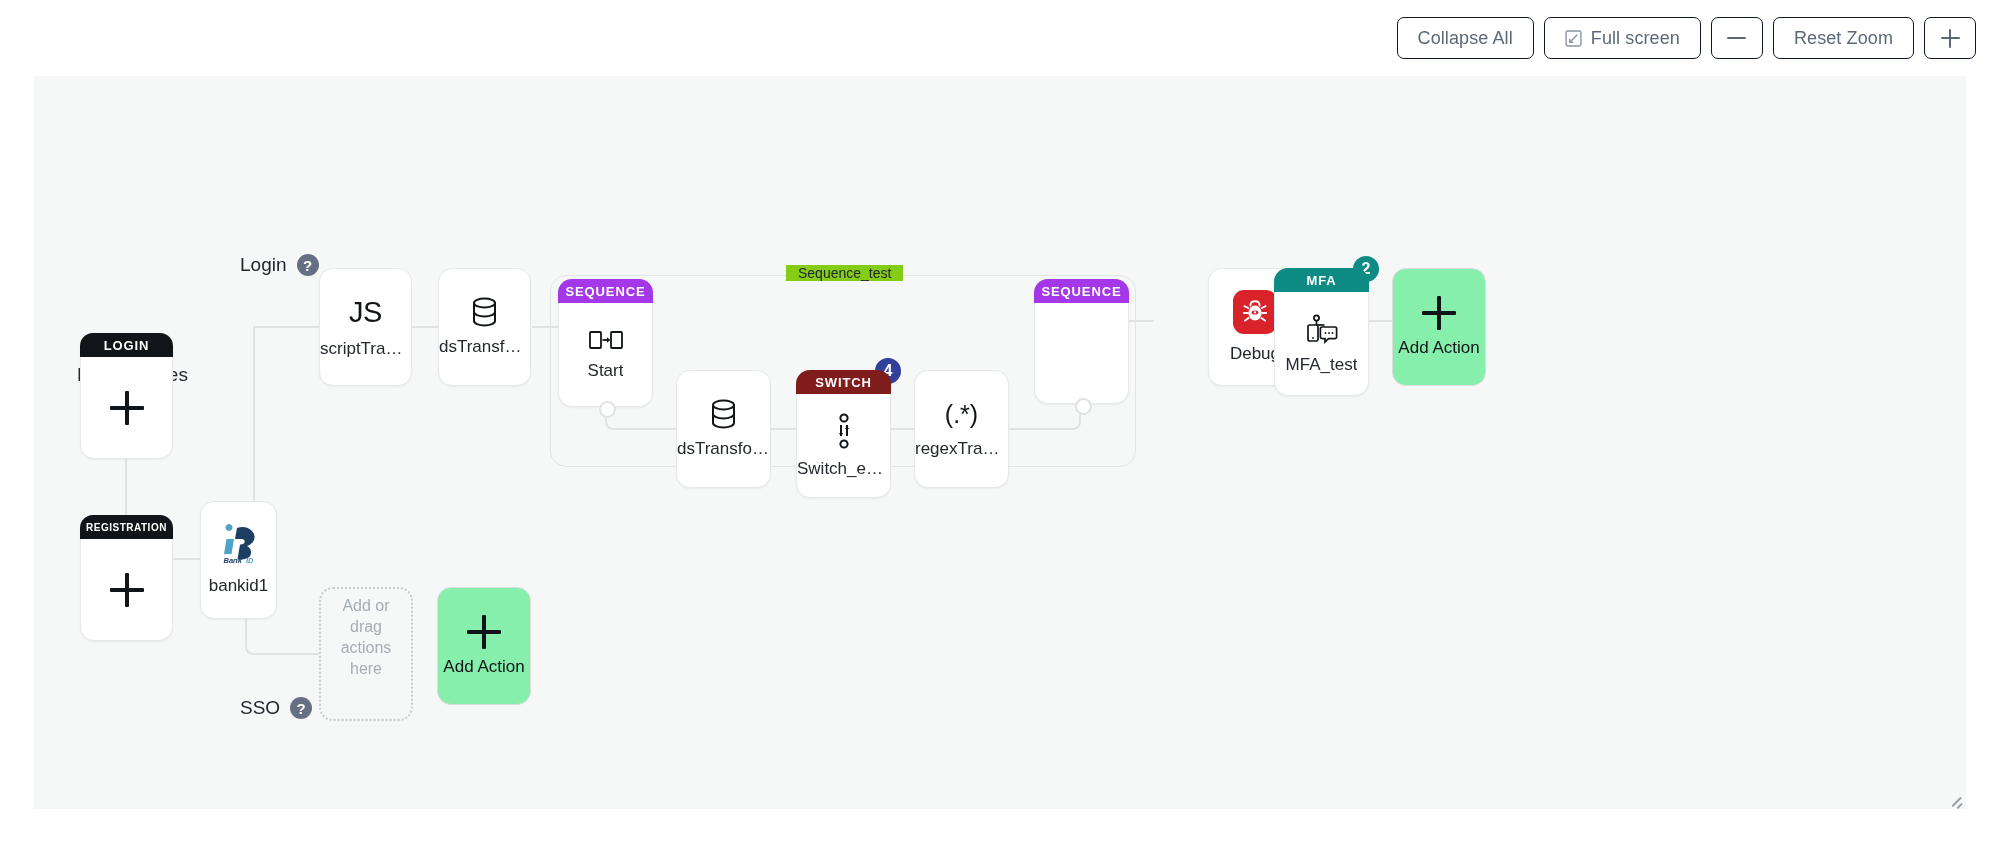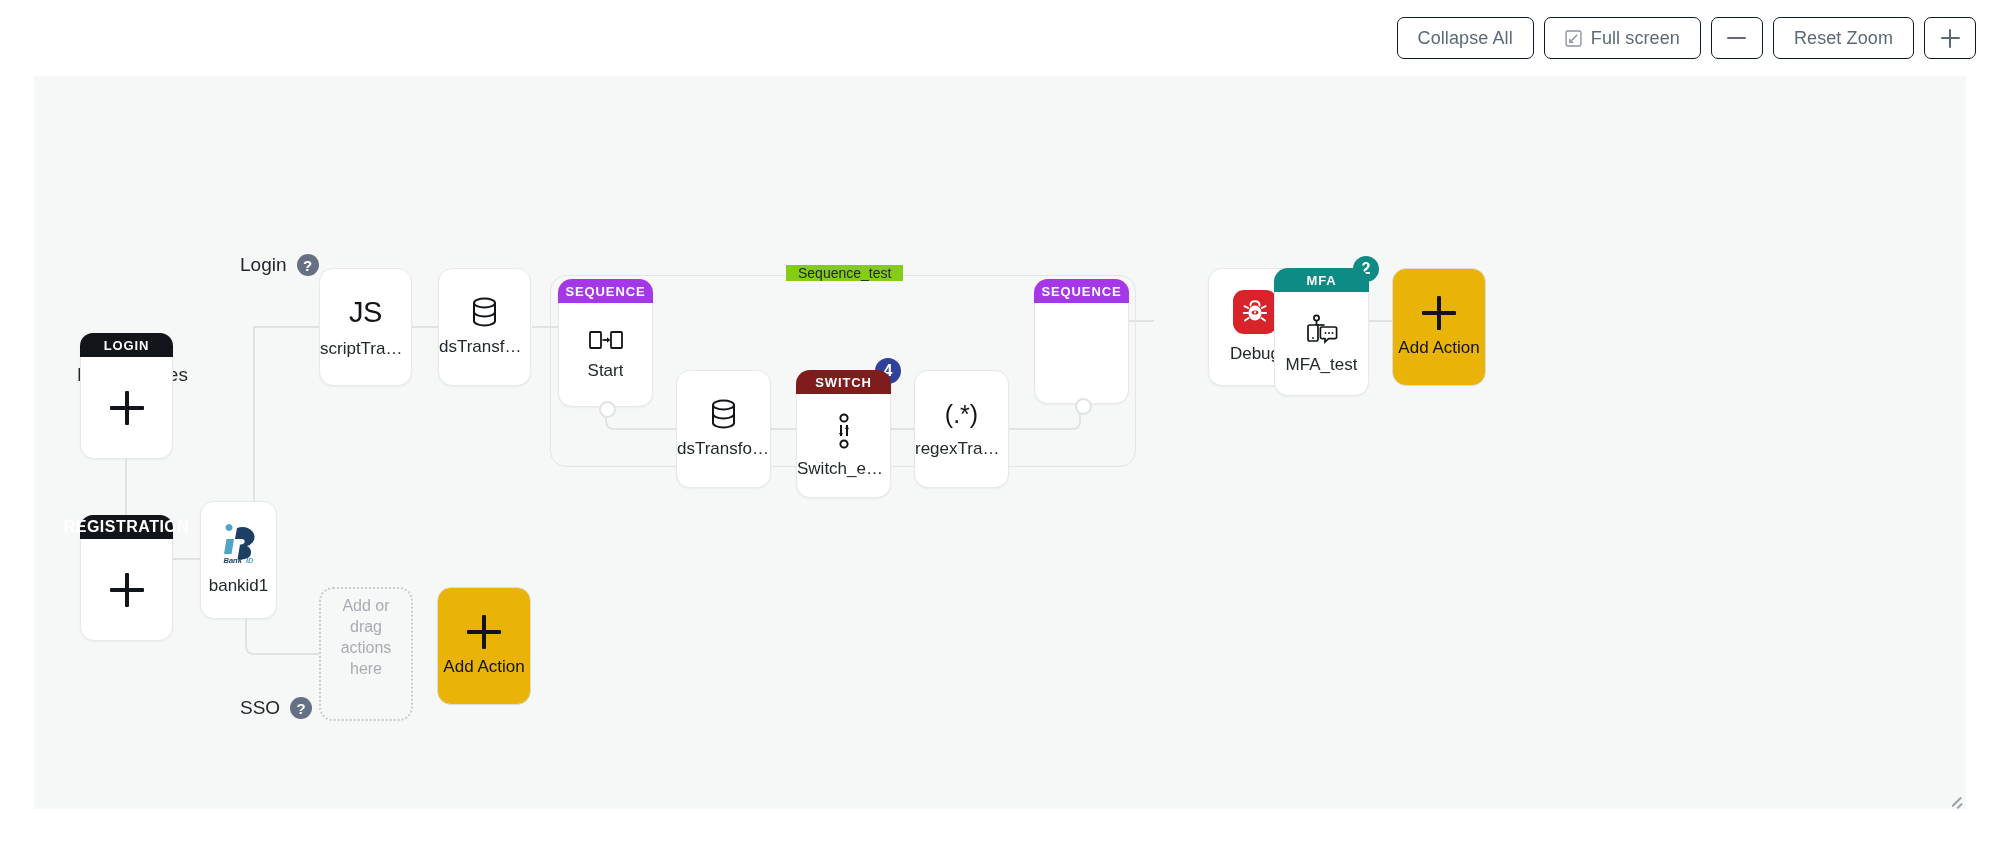--- a/index.html
+++ b/index.html
@@ -99,21 +99,21 @@
 
   
   .plus-mark{position:relative;width:34px;height:34px;}
   .plus-mark::before,.plus-mark::after{
     content:"";position:absolute;background:#111418;border-radius:1px;
   }
   .plus-mark::before{left:0;top:15px;width:34px;height:4px;}
   .plus-mark::after{left:15px;top:0;width:4px;height:34px;}
 
   .node.addaction{
-    background:#eab308;border:1px solid #dcdcdc;box-shadow:none;
+    background:#86efac;border:1px solid #dcdcdc;box-shadow:none;
   }
   .node.addaction .nlabel{margin-top:9px;color:#111418;}
 
   .dropzone{
     position:absolute;box-sizing:border-box;
     border:2.5px dotted #c9cdd2;border-radius:14px;background:transparent;
     display:flex;align-items:flex-start;justify-content:center;
     color:#a7adb4;font-size:16px;line-height:1.32;text-align:center;padding:6px;
   }
 
@@ -236,21 +236,21 @@
   <div class="section-label" style="left:43px;top:288px;">Prerequisites</div>
 
   <div class="node typed prereq" style="left:46px;top:257px;width:93px;height:126px;">
     <div class="type-hdr">LOGIN</div>
     <div class="typed-body">
       <span class="plus-mark"></span>
     </div>
   </div>
 
   <div class="node typed prereq" style="left:46px;top:439px;width:93px;height:126px;">
-    <div class="type-hdr" style="font-size:16px;letter-spacing:.5px;">REGISTRATION</div>
+    <div class="type-hdr" style="font-size:10px;letter-spacing:.5px;">REGISTRATION</div>
     <div class="typed-body">
       <span class="plus-mark"></span>
     </div>
   </div>
 
   <div class="node" style="left:166px;top:425px;width:77px;height:118px;">
     <span class="glyph">
       <svg width="56" height="42" viewBox="0 0 112 84">
         <path d="M31 30 h15 l-5 30 h-15 z" fill="#4ea3c8"></path>
         <path d="M36 14 a7 7 0 1 1 0.1 0 z" fill="#4ea3c8"></path>

